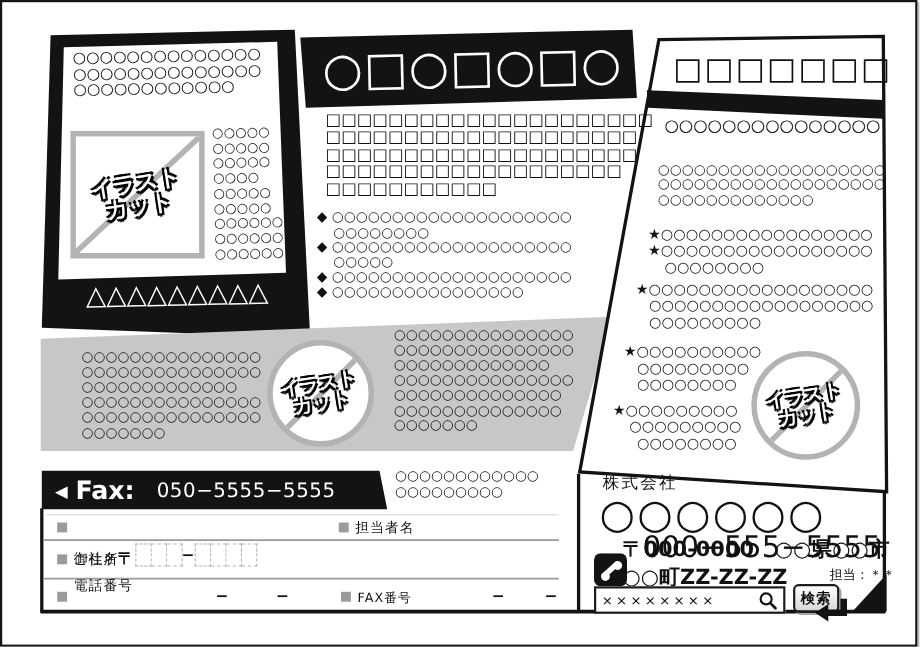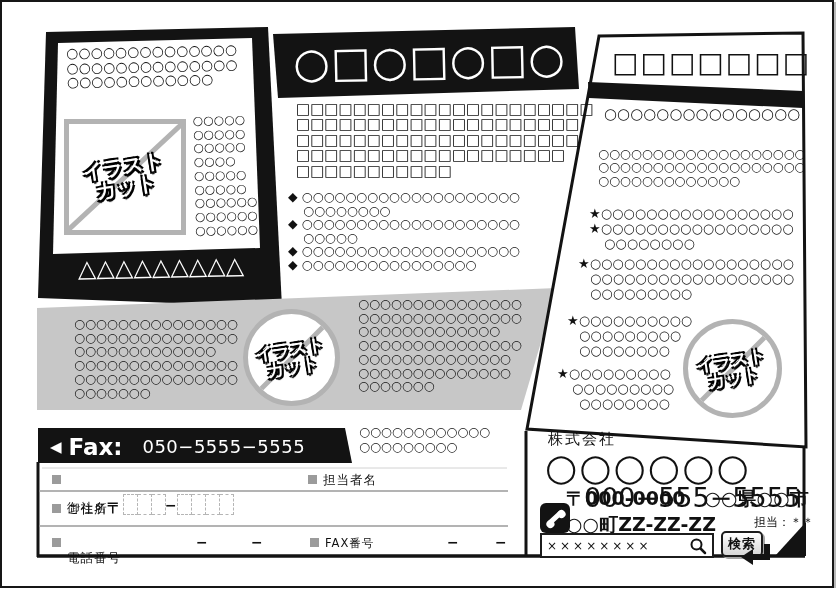--- a/index.html
+++ b/index.html
@@ -246,21 +246,21 @@
   </div>
   <div class="abs fdash" style="left:163px;top:495px;">−</div>
   <div class="abs pc-group" style="left:175px;top:492px;">
     <div class="pc"></div>
     <div class="pc"></div>
     <div class="pc"></div>
     <div class="pc"></div>
   </div>
 
   <div class="abs bullet-sq" style="left:50px;top:536px;"></div>
-  <div class="abs flabel" style="left:65px;top:548px;text-align:center;">電話番号</div>
+  <div class="abs flabel" style="left:65px;top:522px;text-align:center;">電話番号</div>
   <div class="abs fdash" style="left:194px;top:532px;">−</div>
   <div class="abs fdash" style="left:249px;top:532px;">−</div>
   <div class="abs bullet-sq" style="left:308px;top:536px;"></div>
   <div class="abs flabel" style="left:323px;top:534px;font-size:11.5px;">FAX番号</div>
   <div class="abs fdash" style="left:445px;top:532px;">−</div>
   <div class="abs fdash" style="left:493px;top:532px;">−</div>
 
   <div class="abs co-prefix">株式会社</div>
   <div class="abs co-name">○○○○○○</div>
   <div class="abs co-address">〒000-0000　○○県○○市○○町ZZ-ZZ-ZZ</div>

